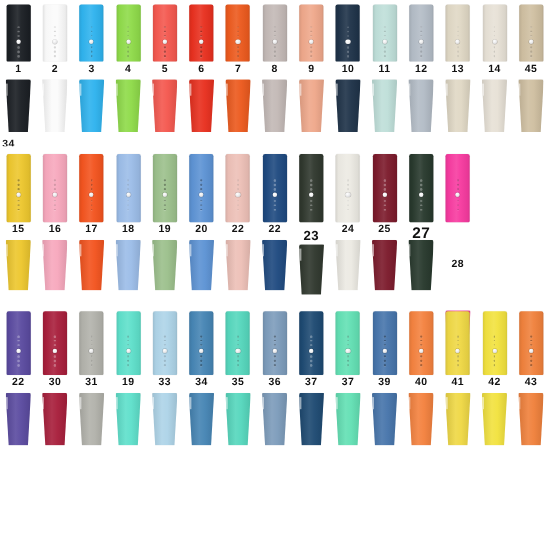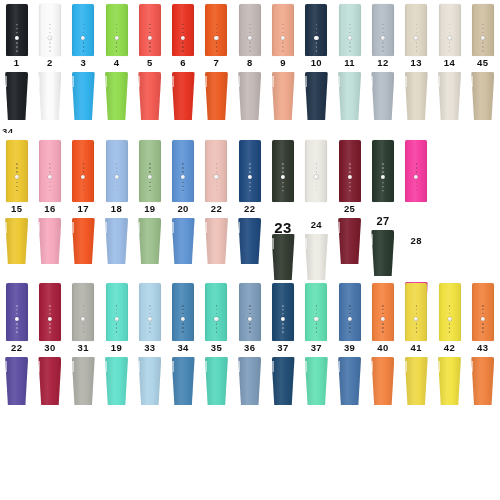--- a/index.html
+++ b/index.html
@@ -488,38 +488,38 @@
           <div class="holes">
             <div class="hole"></div>
             <div class="hole"></div>
             <div class="hole"></div>
             <div class="pin"></div>
             <div class="hole"></div>
             <div class="hole"></div>
             <div class="hole"></div>
           </div>
         </div>
-        <div class="num" style="margin-top: 18px; height: 12px; font-size: 15px;">23</div>
+        <div class="num" style="margin-top: 6px; height: 12px; font-size: 12px;">23</div>
         <div class="band-bot" style="width: 23px; height: 46px; background: rgb(48, 56, 46); margin-top: 2px;">
           <div class="notch"></div>
         </div>
       </div>
       <div class="cell" title="24" style="width: 33.3px;">
         <div class="band-top light" style="width: 22px; height: 62px; background: rgb(236, 234, 227);">
           <div class="holes">
             <div class="hole"></div>
             <div class="hole"></div>
             <div class="hole"></div>
             <div class="pin"></div>
             <div class="hole"></div>
             <div class="hole"></div>
             <div class="hole"></div>
           </div>
         </div>
-        <div class="num" style="margin-top: 18px; height: 12px; font-size: 9.5px;">24</div>
+        <div class="num" style="margin-top: 2px; height: 12px; font-size: 9.5px;">24</div>
         <div class="band-bot" style="width: 23px; height: 46px; background: rgb(236, 234, 227); margin-top: 2px;">
           <div class="notch"></div>
         </div>
       </div>
       <div class="cell" title="25" style="width: 33.3px;">
         <div class="band-top dark" style="width: 22px; height: 62px; background: rgb(124, 27, 44);">
           <div class="holes">
             <div class="hole"></div>
             <div class="hole"></div>
             <div class="hole"></div>
@@ -539,21 +539,21 @@
           <div class="holes">
             <div class="hole"></div>
             <div class="hole"></div>
             <div class="hole"></div>
             <div class="pin"></div>
             <div class="hole"></div>
             <div class="hole"></div>
             <div class="hole"></div>
           </div>
         </div>
-        <div class="num" style="margin-top: 14px; height: 12px; font-size: 11px;">27</div>
+        <div class="num" style="margin-top: 2px; height: 12px; font-size: 14px;">27</div>
         <div class="band-bot" style="width: 23px; height: 46px; background: rgb(40, 57, 45); margin-top: 2px;">
           <div class="notch"></div>
         </div>
       </div>
       <div class="cell" title="28" style="width: 33.3px; gap: 32px;">
         <div class="band-top " style="width: 22px; height: 62px; background: rgb(247, 59, 160);">
           <div class="holes">
             <div class="hole"></div>
             <div class="hole"></div>
             <div class="hole"></div>

